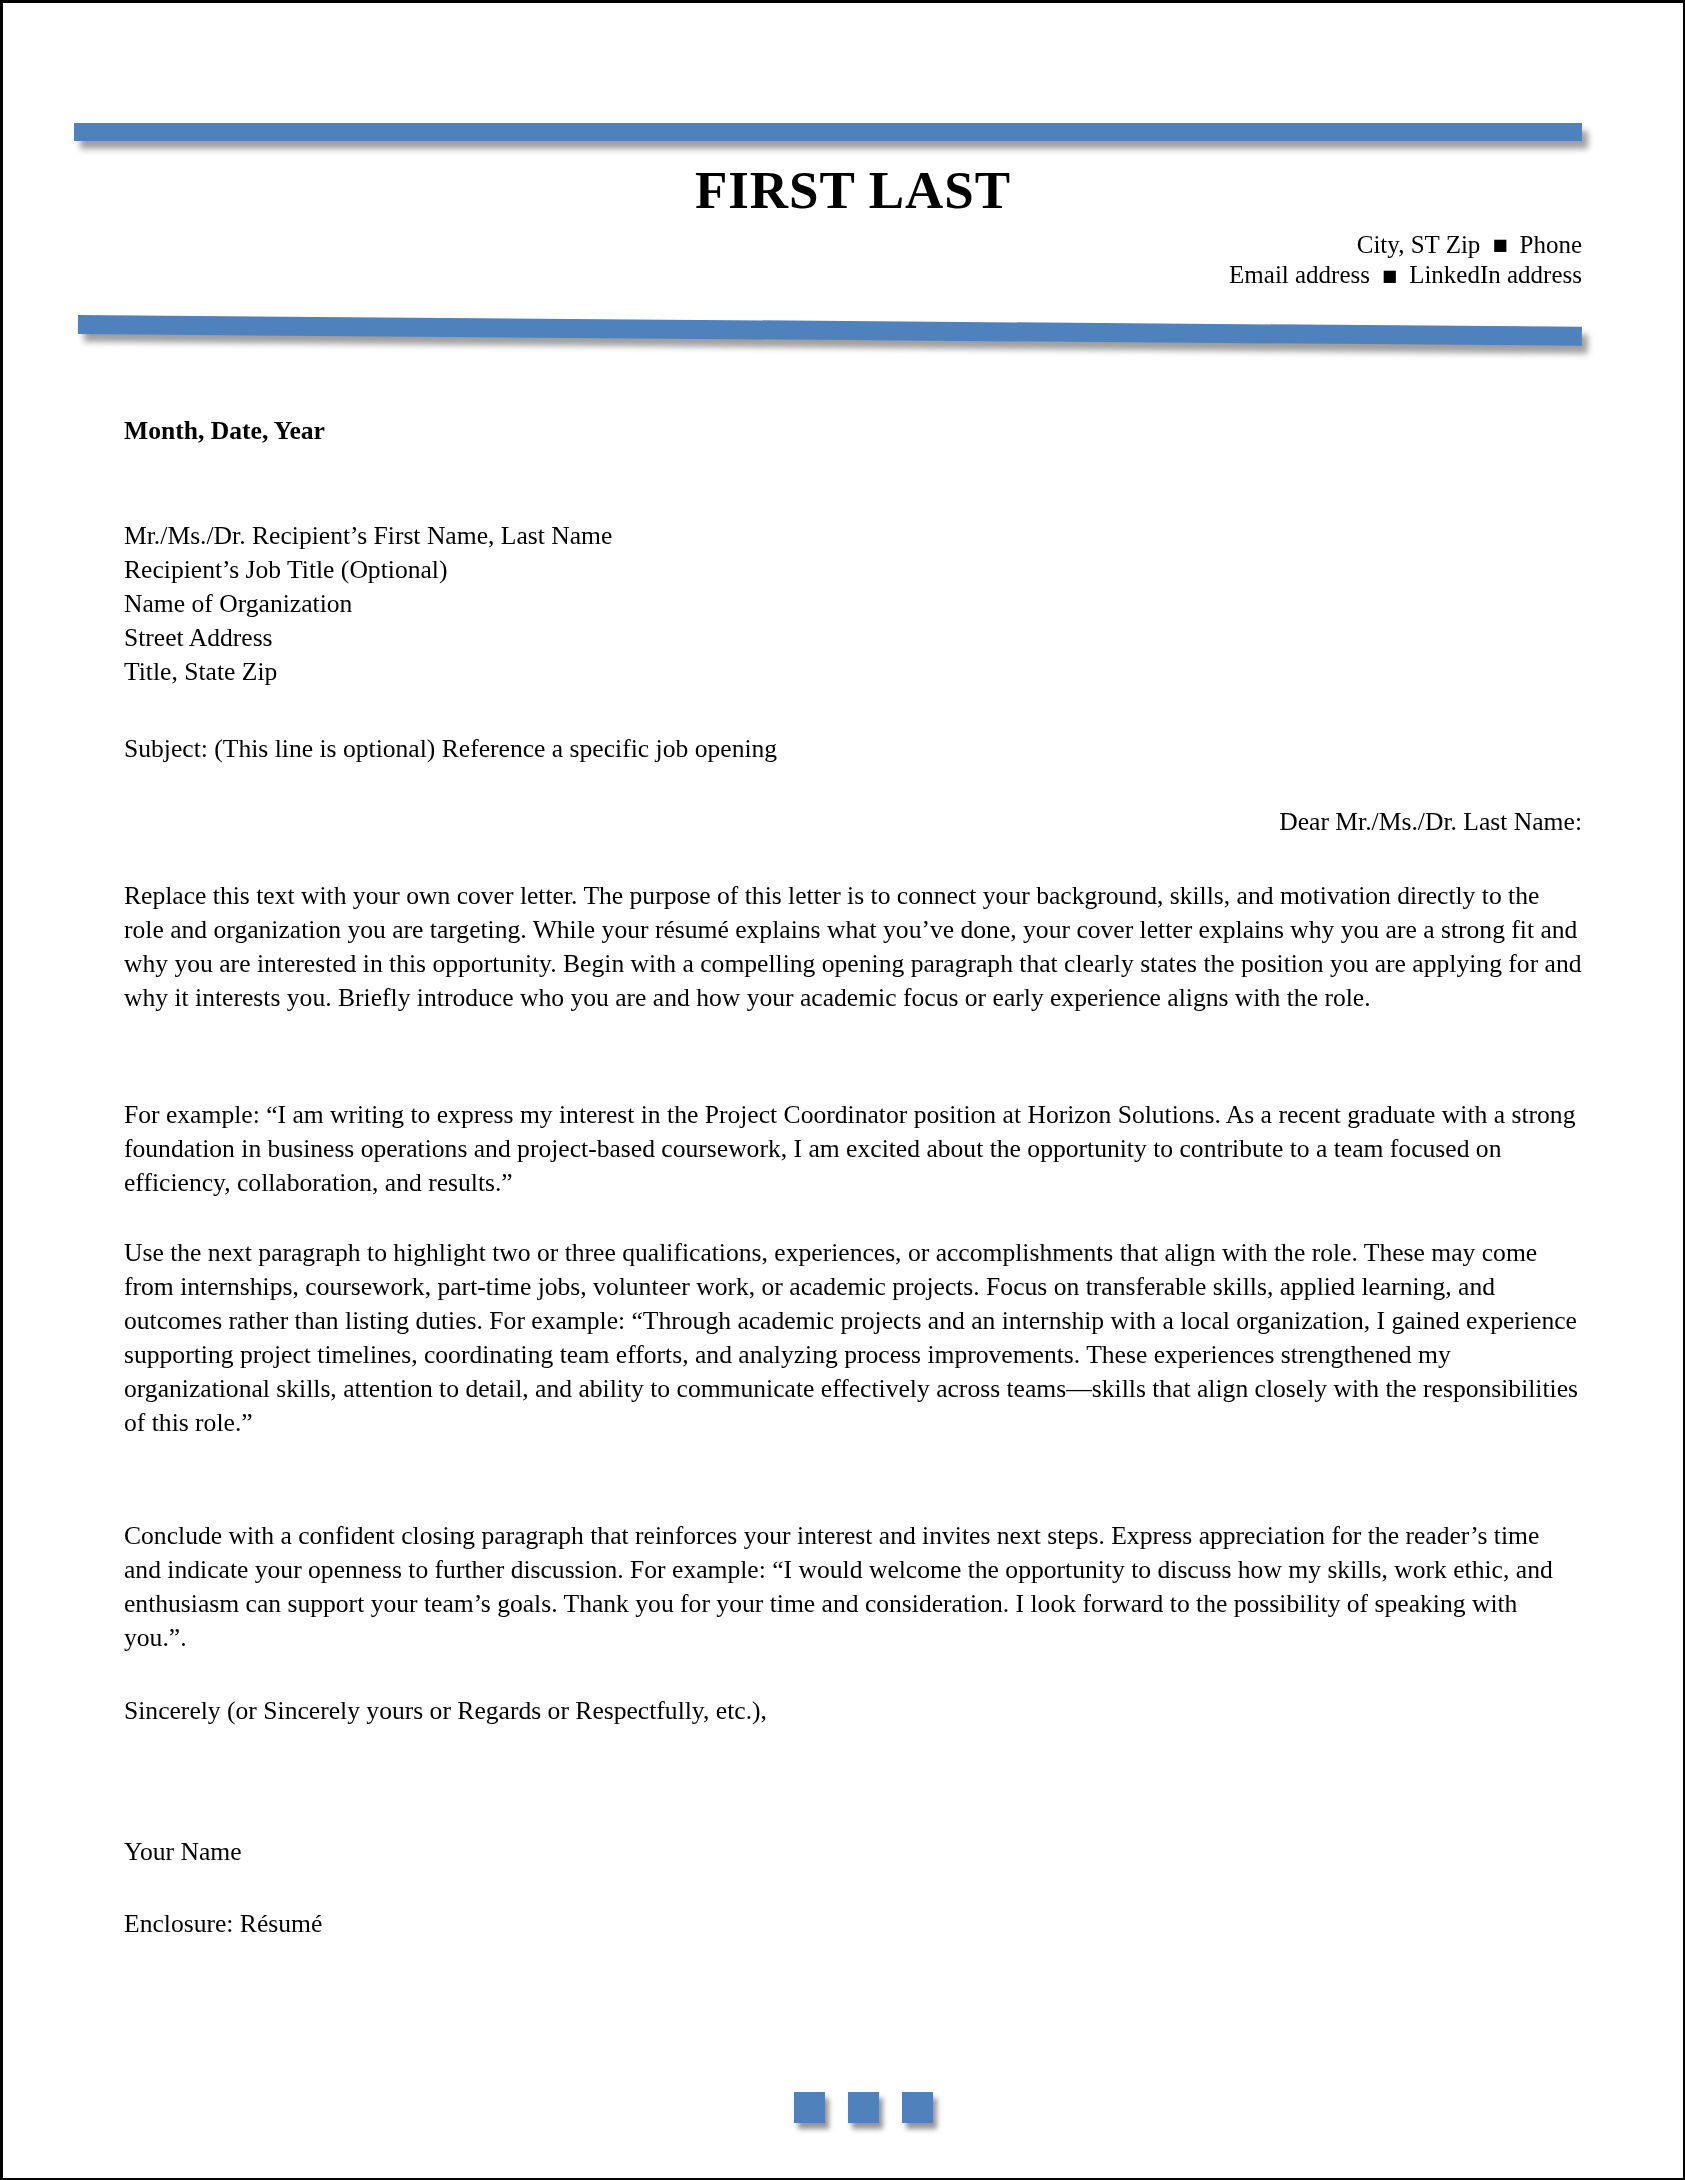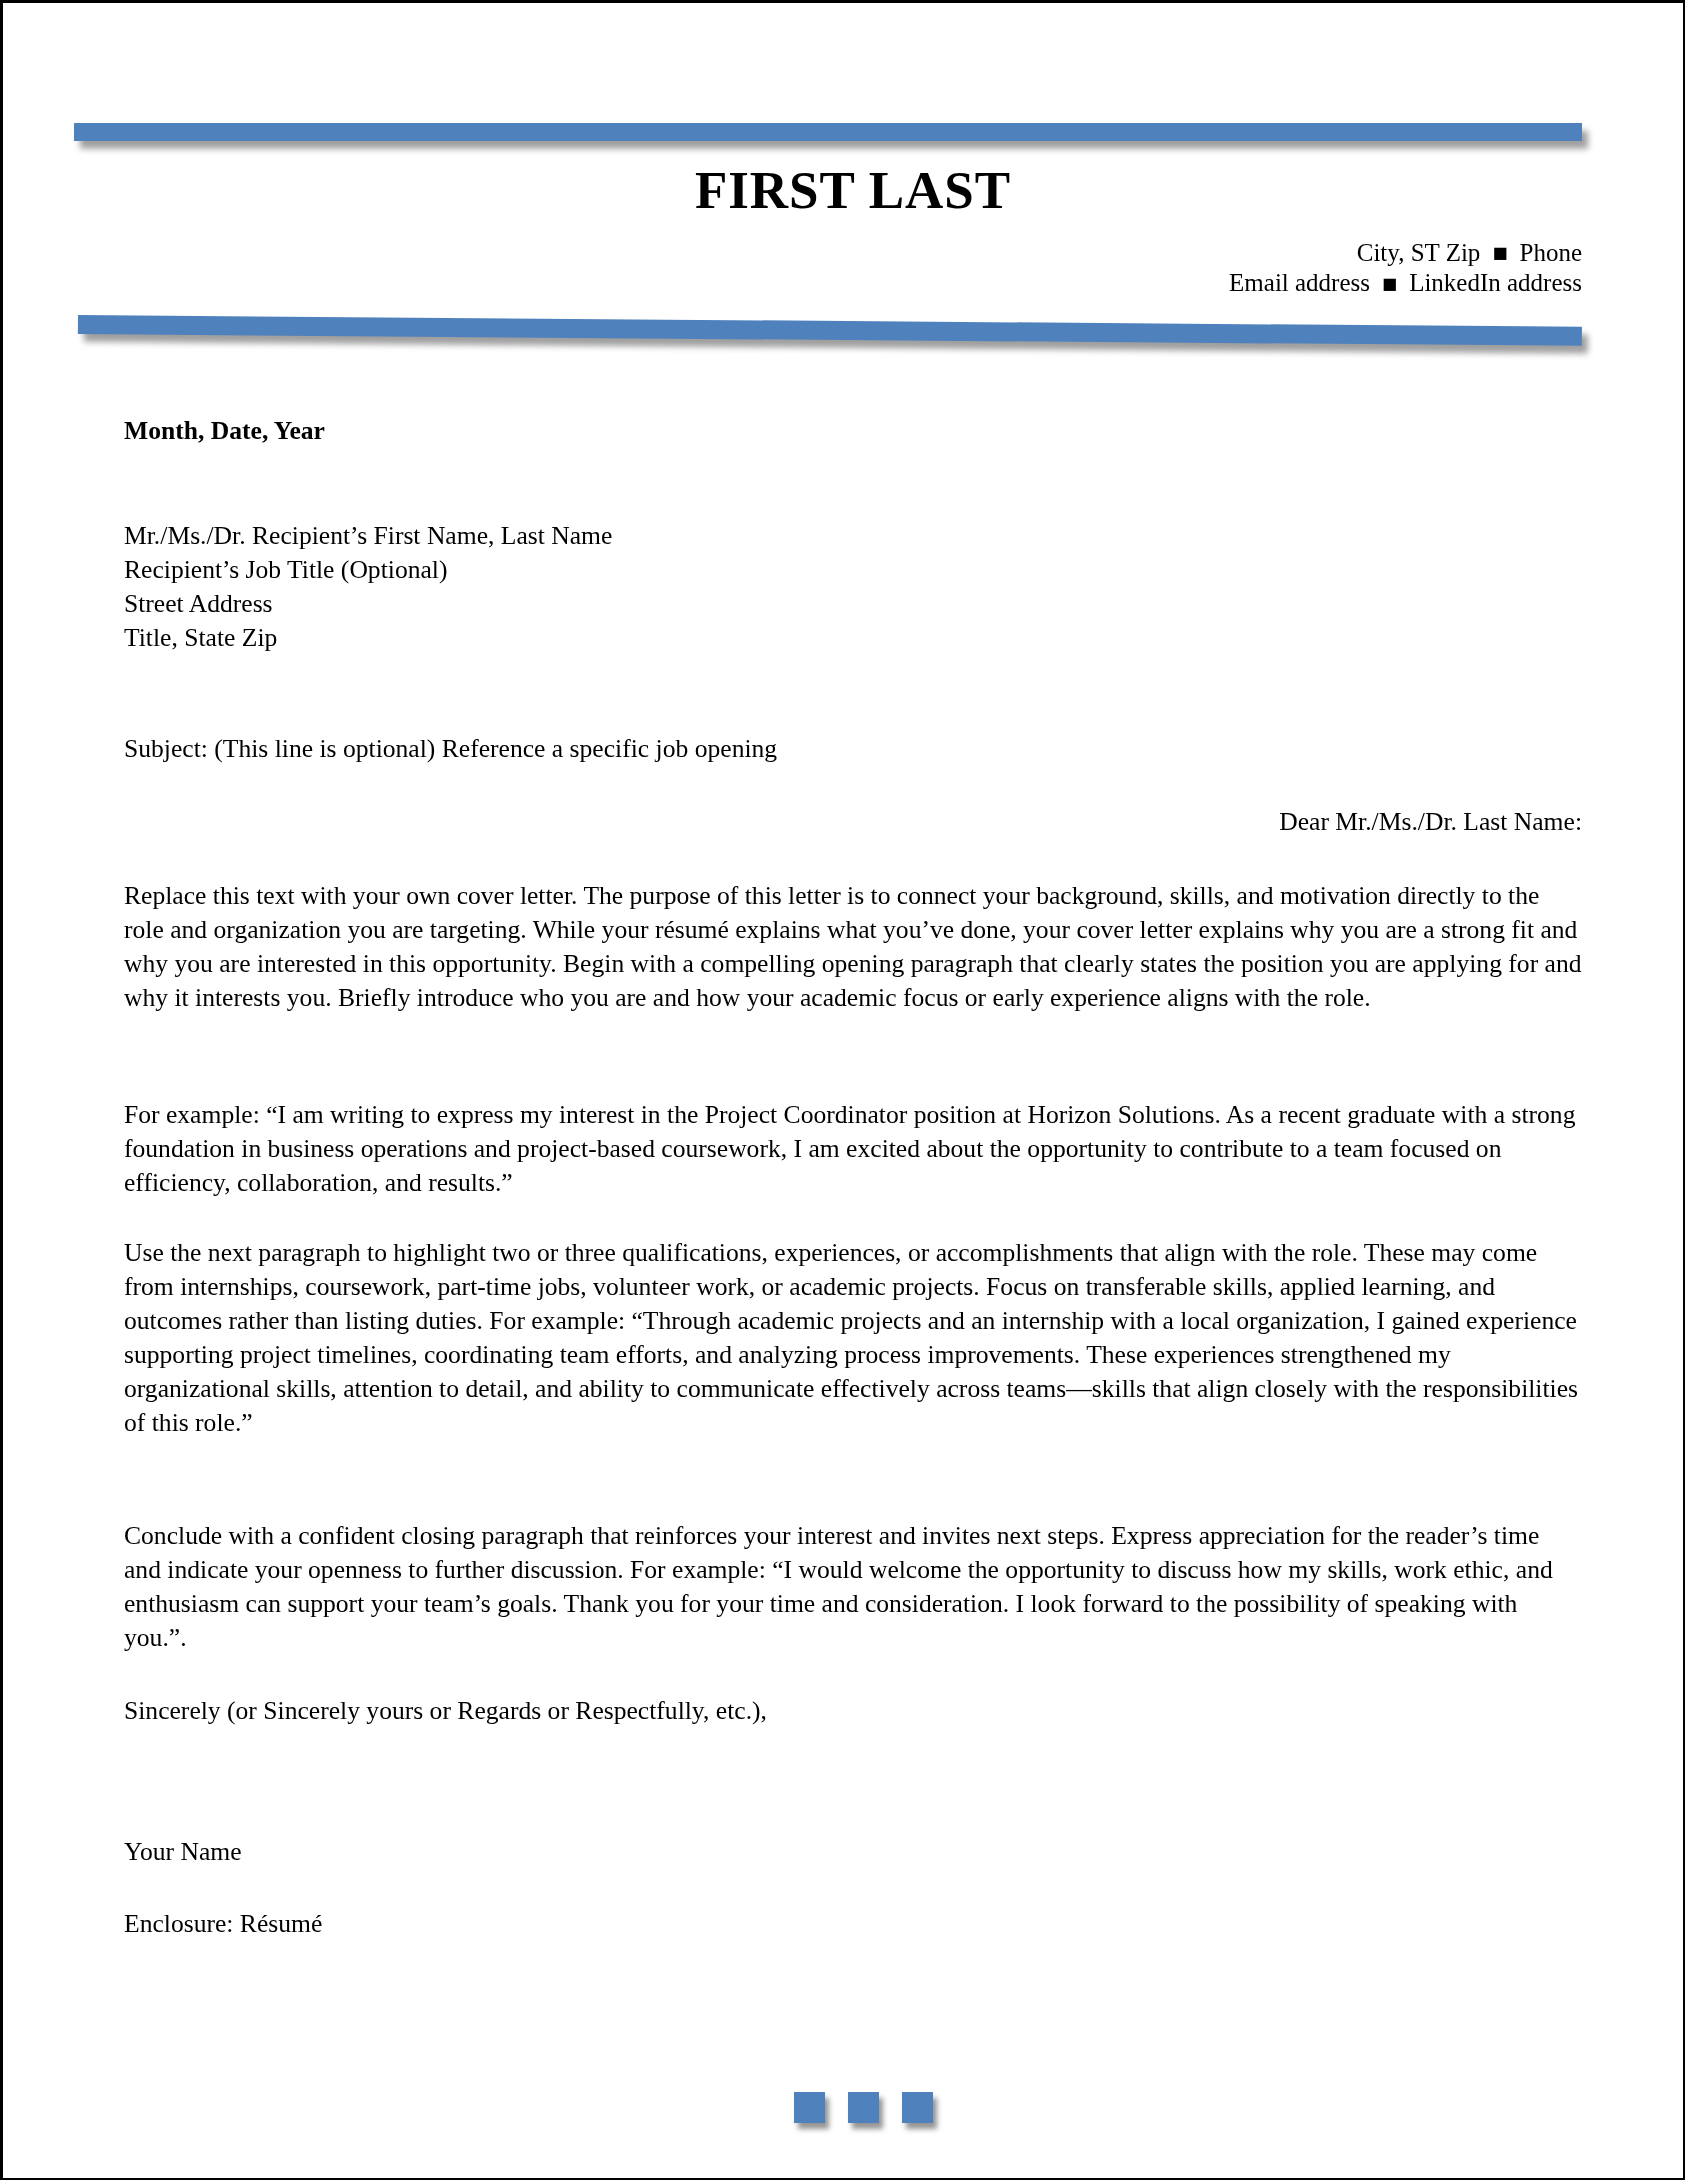--- a/index.html
+++ b/index.html
@@ -48,21 +48,21 @@
     left: 121px;
     top: 159px;
     width: 1458px;
     text-align: center;
   }
   .header-text h1 {
     font-size: 53px;
     line-height: 56px;
     font-weight: bold;
     letter-spacing: 0.9px;
-    margin-bottom: 20px;
+    margin-bottom: 12px;
   }
   .contact-line {
     font-size: 25px;
     line-height: 30px;
     text-align: right;
   }
   .contact-line .bullet {
     display: inline-block;
     font-size: 16px;
     vertical-align: 2.6px;
@@ -124,20 +124,21 @@
 
   <div class="bar bar-bottom"></div>
 
   <div class="letter">
 
     <p class="date">Month, Date, Year</p>
 
     <div class="address">
       <div>Mr./Ms./Dr. Recipient’s First Name, Last Name</div>
       <div>Recipient’s Job Title (Optional)</div>
+      <div>Name of Organization</div>
       <div>Street Address</div>
       <div>Title, State Zip</div>
     </div>
 
     <p class="subject">Subject: (This line is optional) Reference a specific job opening</p>
 
     <p class="salutation">Dear Mr./Ms./Dr. Last Name:</p>
 
     <p class="para-1">Replace this text with your own cover letter. The purpose of this letter is to connect your background, skills, and motivation directly to the role and organization you are targeting. While your résumé explains what you’ve done, your cover letter explains why you are a strong fit and why you are interested in this opportunity. Begin with a compelling opening paragraph that clearly states the position you are applying for and why it interests you. Briefly introduce who you are and how your academic focus or early experience aligns with the role.</p>
     <p class="para-2">For example: “I am writing to express my interest in the Project Coordinator position at Horizon Solutions. As a recent graduate with a strong foundation in business operations and project-based coursework, I am excited about the opportunity to contribute to a team focused on efficiency, collaboration, and results.”</p>

